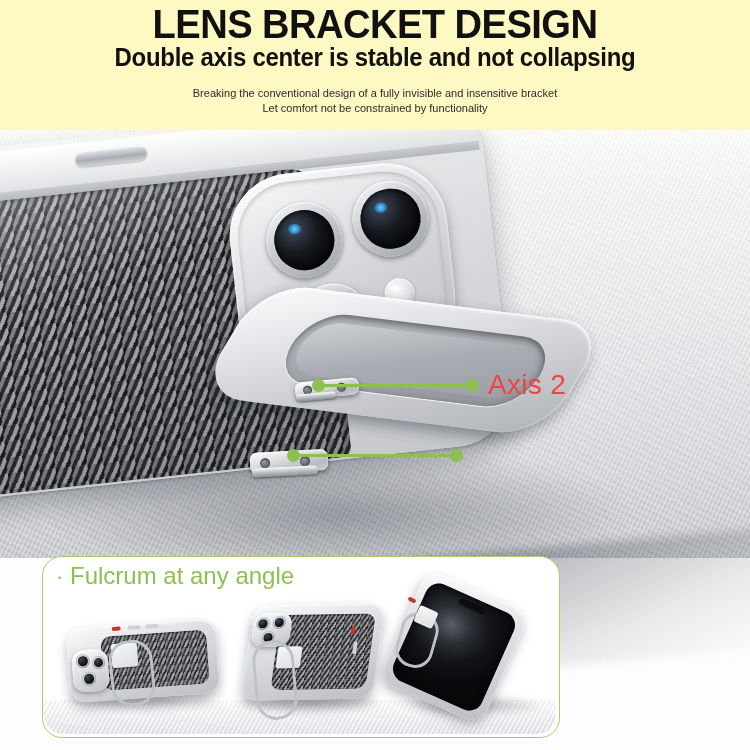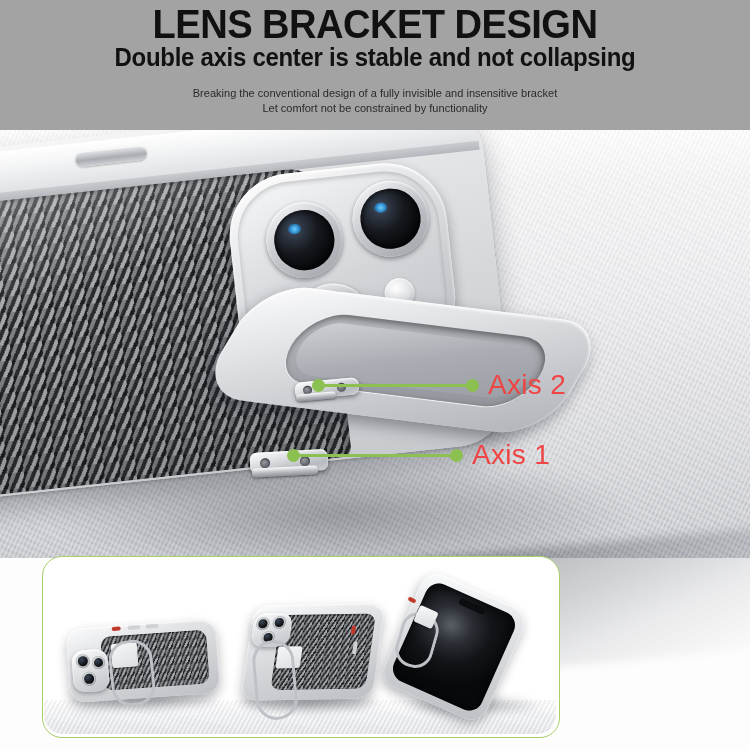--- a/index.html
+++ b/index.html
@@ -5,21 +5,21 @@
   html,body{margin:0;padding:0;}
   body{
     width:750px;height:750px;overflow:hidden;
     background:#ffffff;
     font-family:"Liberation Sans", sans-serif;
     position:relative;
   }
   #stage{position:relative;width:750px;height:750px;overflow:hidden;background:#fdfdfd;}
 
   
-  .header{position:absolute;left:0;top:0;width:750px;height:130px;background:#a3a3a3;z-index:40;}
+  .header{position:absolute;left:0;top:0;width:750px;height:130px;background:#fef9c3;z-index:40;}
   .title{
     position:absolute;left:0;top:2px;width:750px;text-align:center;
     font-size:41px;font-weight:bold;color:#111;letter-spacing:-0.6px;
     font-family:"Liberation Sans", sans-serif;line-height:44px;
     transform:scaleX(0.93);
   }
   .subtitle{
     position:absolute;left:0;top:42px;width:750px;text-align:center;
     font-size:25.5px;font-weight:bold;color:#111;letter-spacing:-0.3px;
     line-height:30px;transform:scaleX(0.94);
@@ -316,23 +316,26 @@
   <div class="pin pin1"></div>
 
   <div class="callout-dot" style="left:312px;top:379px;"></div>
   <div class="callout-line" style="left:322px;top:384px;width:148px;"></div>
   <div class="callout-dot" style="left:466px;top:379px;"></div>
   <div class="callout-label" style="left:488px;top:369px;">Axis 2</div>
 
   <div class="callout-dot" style="left:287px;top:449px;"></div>
   <div class="callout-line" style="left:297px;top:454px;width:157px;"></div>
   <div class="callout-dot" style="left:450px;top:449px;"></div>
-  <div class="callout-label" style="left:472px;top:439px;">Axis 1</div>
 
   <div class="panel"></div>
+  <div class="panel-title">
+    <span class="dot">·</span>
+    <span>Fulcrum at any angle</span>
+  </div>
   <div class="panel-floor"></div>
 
   <div class="mini-shadow" style="left:62px;top:686px;width:160px;height:26px;"></div>
   <div class="mini" style="left:68px;top:624px;width:150px;height:74px;transform:rotate(-4deg);">
     <div class="mini-body"></div>
     <div class="mini-carbon" style="left:34px;top:10px;width:106px;height:54px;"></div>
     <div class="mini-cam" style="left:4px;top:22px;width:36px;height:42px;">
       <span class="mini-lens" style="left:4px;top:4px;width:14px;height:14px;"></span>
       <span class="mini-lens" style="left:20px;top:7px;width:13px;height:13px;"></span>
       <span class="mini-lens" style="left:9px;top:22px;width:14px;height:14px;"></span>

